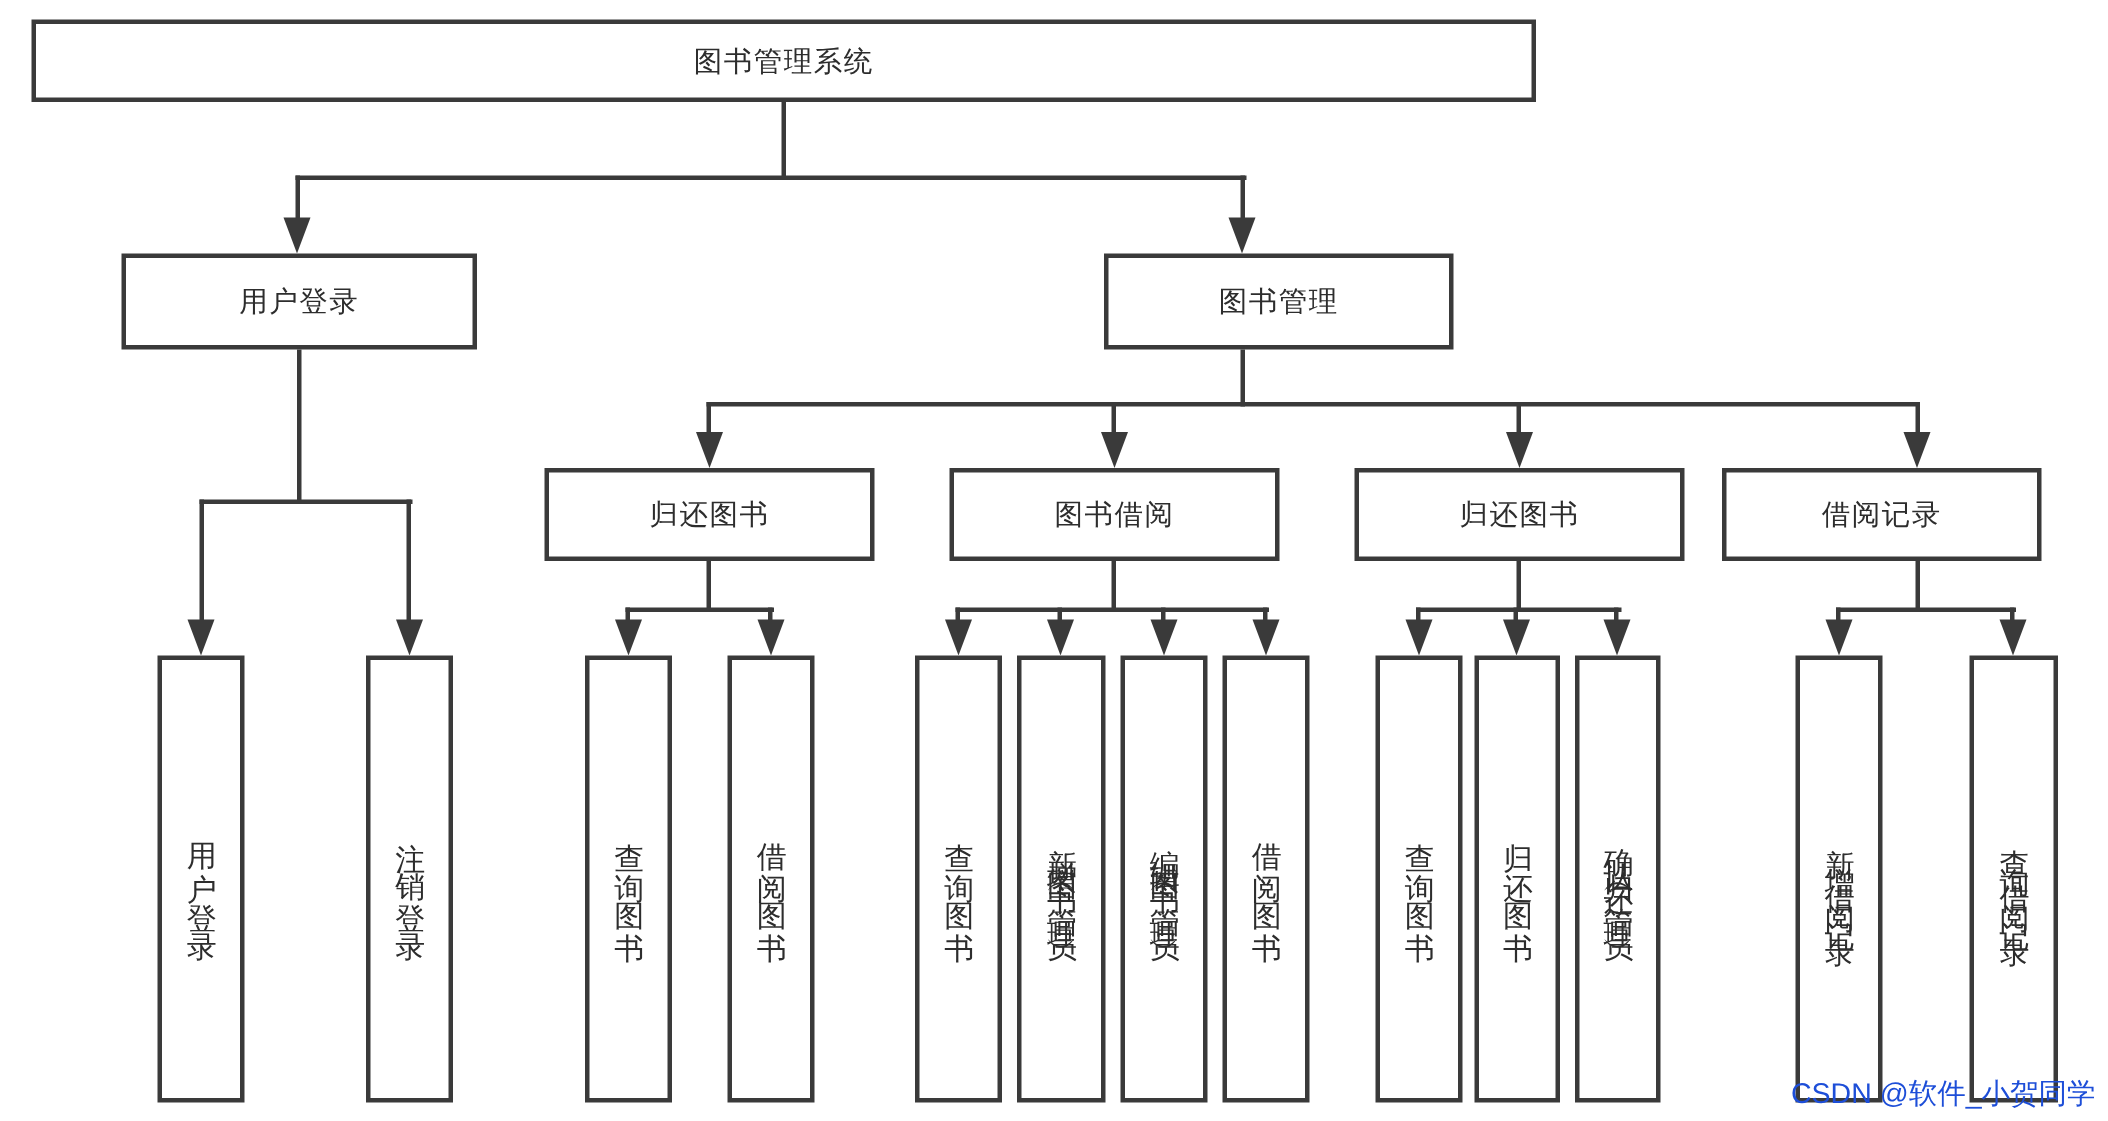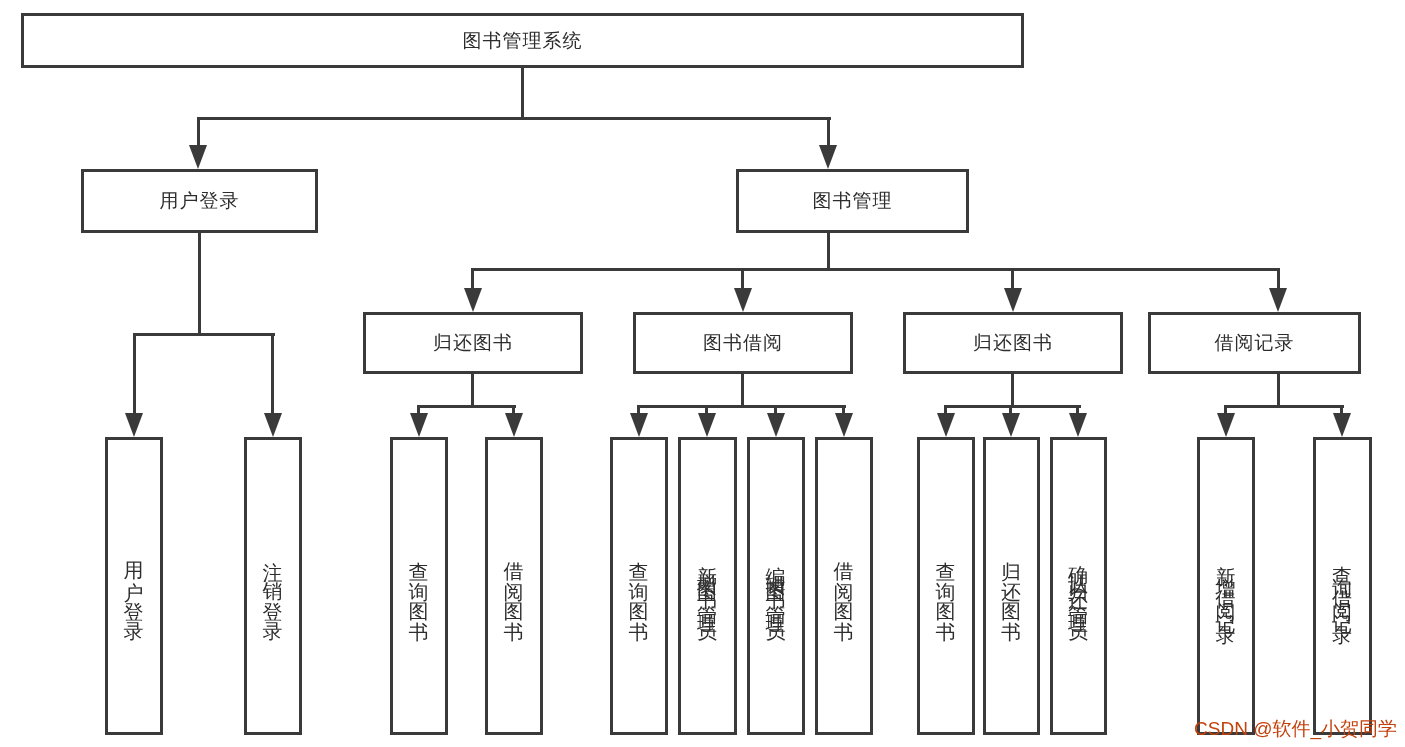--- a/index.html
+++ b/index.html
@@ -24,21 +24,21 @@
   .hl,.vl{position:absolute;background:#3a3a3a;z-index:1;}
   .hl{height:3px;}
   .vl{width:3px;}
   .arrow{
     position:absolute;width:0;height:0;z-index:1;
     border-left:9px solid transparent;border-right:9px solid transparent;
     border-top:24px solid #3a3a3a;
   }
   .watermark{
     position:absolute;right:8px;top:716px;font-size:19px;
-    color:#c2410c;z-index:3;white-space:nowrap;
+    color:#1d4ed8;z-index:3;white-space:nowrap;
   }
 </style>
 </head>
 <body>
 
 <div class="canvas">
 
   <div class="box" style="left:21px;top:13px;width:1003px;height:55px;">图书管理系统</div>
 
   <div class="box" style="left:81px;top:169px;width:237px;height:64px;">用户登录</div>

